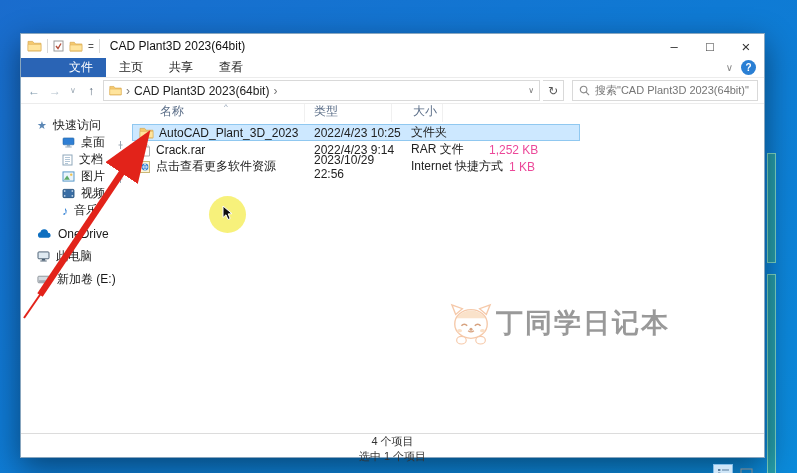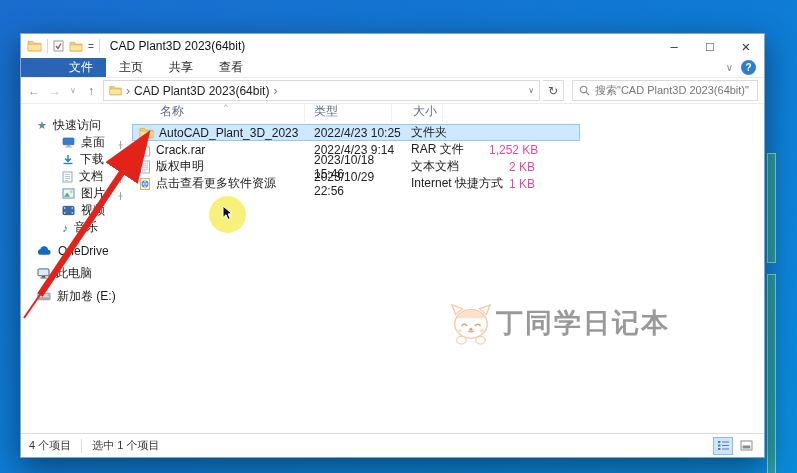--- a/index.html
+++ b/index.html
@@ -77,21 +77,21 @@
   .frow { height:17px; display:flex; align-items:center; font-size:12px; }
   .frow.selected { background:#cde8ff; outline:1px solid #90c8f0; outline-offset:-1px; }
   .c-name { width:173px; display:flex; align-items:center; gap:5px; padding-left:7px; white-space:nowrap; }
   .c-date { width:97px; padding-left:9px; color:#222; }
   .c-type { width:87px; padding-left:9px; color:#222; white-space:nowrap; }
   .c-size { width:51px; text-align:right; padding-right:5px; color:#ec4899; white-space:nowrap; }
   .frow.selected { width:448px; }
 
   
   .statusbar { height:24px; border-top:1px solid #dcdcdc; display:flex; align-items:center;
-    padding:9px 8px; font-size:11px; color:#333; background:#fff; }
+    padding:0 8px; font-size:11px; color:#333; background:#fff;flex-direction:column; }
   .status-sep { width:1px; height:14px; background:#dcdcdc; margin:0 10px; }
   .view-btns { margin-left:auto; display:flex; gap:3px; }
   .view-btn { width:20px; height:18px; display:flex; align-items:center; justify-content:center; }
   .view-btn.active { background:#cfe6f8; border:1px solid #84bde8; }
 
   
   .overlay { position:absolute; inset:0; pointer-events:none; }
   .click-glow { position:absolute; left:209px; top:196px; width:37px; height:37px; border-radius:50%;
     background:rgba(246,238,100,.85); }
   .cursor { position:absolute; left:222px; top:205px; }
@@ -182,30 +182,20 @@
           <span style="color:#5b87b5;font-size:11px;">★</span>
           <span>快速访问</span>
         </div>
         <div class="side-item child">
           <svg width="13" height="11" viewBox="0 0 14 12">
               <rect x="1" y="1" width="12" height="7.5" rx="1" fill="#2f7fd4" stroke="#205f9e" stroke-width=".6"></rect>
               <rect x="5.2" y="8.8" width="3.6" height="1.6" fill="#8ea5b8"></rect>
               <rect x="3.5" y="10.4" width="7" height="1" fill="#8ea5b8"></rect>
             </svg>
           <span>桌面</span>
-          <span class="pin"><svg width="7" height="8" viewBox="0 0 7 8">
-                <path d="M3.5 0v4M1.5 4h4M3.5 4v4" stroke="#9aa7b3" stroke-width="1"></path>
-              </svg></span>
-        </div>
-        <div class="side-item child">
-          <svg width="12" height="12" viewBox="0 0 12 12">
-              <path d="M6 1v6M3.2 4.6 6 7.4 8.8 4.6" stroke="#2f7fd4" stroke-width="1.5" fill="none"></path>
-              <path d="M1.5 9.5h9" stroke="#2f7fd4" stroke-width="1.4"></path>
-            </svg>
-          <span>下载</span>
           <span class="pin"><svg width="7" height="8" viewBox="0 0 7 8">
                 <path d="M3.5 0v4M1.5 4h4M3.5 4v4" stroke="#9aa7b3" stroke-width="1"></path>
               </svg></span>
         </div>
         <div class="side-item child">
           <svg width="11" height="12" viewBox="0 0 11 12">
               <rect x="1" y="1" width="9" height="10" fill="#fff" stroke="#8fa8bb"></rect>
               <path d="M3 3.5h5M3 5.5h5M3 7.5h5M3 9.5h3" stroke="#a9c0d2" stroke-width=".9"></path>
             </svg>
           <span>文档</span>
@@ -295,32 +285,20 @@
                 </svg>
               <span>Crack.rar</span>
             </span>
             <span class="c-date">2022/4/23 9:14</span>
             <span class="c-type">RAR 文件</span>
             <span class="c-size">1,252 KB</span>
           </div>
           <div class="frow">
             <span class="c-name">
               <svg width="12" height="14" viewBox="0 0 12 14">
-                  <rect x="1.5" y="1" width="9" height="12" fill="#fff" stroke="#9ab2c4"></rect>
-                  <path d="M3 3.2h6M3 5.2h6M3 7.2h6M3 9.2h6M3 11h4" stroke="#aebfd0" stroke-width=".9"></path>
-                </svg>
-              <span>版权申明</span>
-            </span>
-            <span class="c-date">2023/10/18 15:46</span>
-            <span class="c-type">文本文档</span>
-            <span class="c-size">2 KB</span>
-          </div>
-          <div class="frow">
-            <span class="c-name">
-              <svg width="12" height="14" viewBox="0 0 12 14">
                   <rect x="1.5" y="1.5" width="9" height="11" fill="#fdf4d8" stroke="#c9b877"></rect>
                   <circle cx="6" cy="7" r="3.4" fill="#2f7fd4"></circle>
                   <path d="M3 7h6M6 3.8c1.8 1.8 1.8 4.6 0 6.4M6 3.8c-1.8 1.8-1.8 4.6 0 6.4" stroke="#fff" stroke-width=".7" fill="none"></path>
                 </svg>
               <span>点击查看更多软件资源</span>
             </span>
             <span class="c-date">2023/10/29 22:56</span>
             <span class="c-type">Internet 快捷方式</span>
             <span class="c-size">1 KB</span>
           </div>

